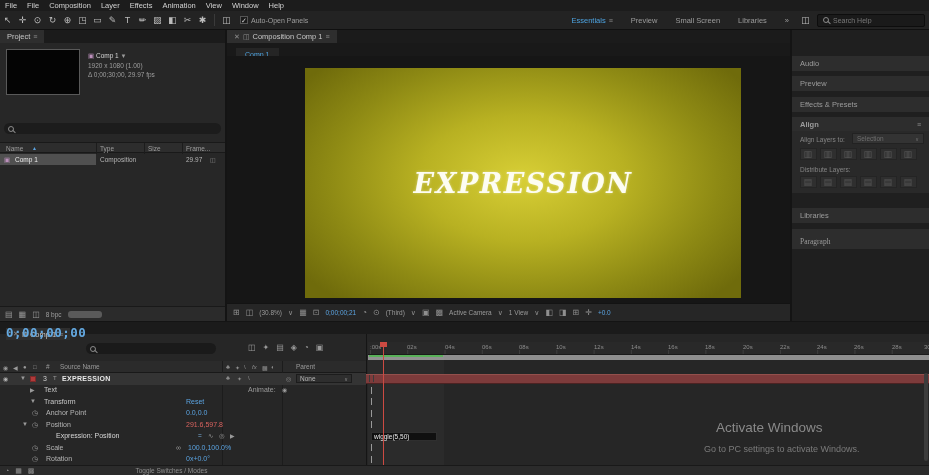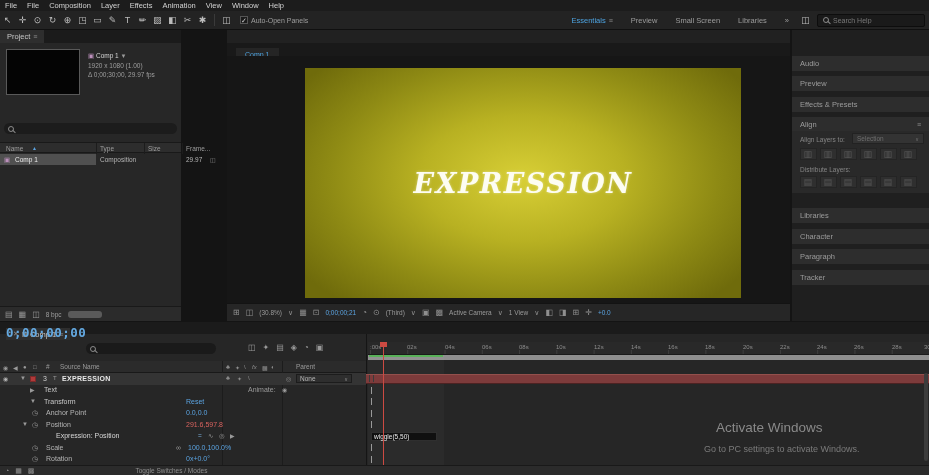--- a/index.html
+++ b/index.html
@@ -16,21 +16,21 @@
   .chk{width:8px;height:8px;background:#1a1a1a;border:1px solid #555;color:#cfcfcf;font-size:7px;line-height:7px;text-align:center;margin:0 3px 0 6px;}
   .ws{padding:0 9px;color:#9c9c9c;display:flex;align-items:center;gap:3px;}
   .ws.active{color:#4da3e0;}
   .searchbox{display:flex;align-items:center;gap:4px;background:#1a1a1a;border:1px solid #0d0d0d;border-radius:2px;height:13px;padding:0 5px;margin:0 4px;}
   .searchbox input{background:transparent;border:none;outline:none;color:#9a9a9a;font-size:7px;width:86px;font-family:"Liberation Sans",sans-serif;}
   .searchbox input::placeholder{color:#7a7a7a;}
   .mag{position:relative;width:6px;height:6px;border:1px solid #8a8a8a;border-radius:50%;flex:none;}
   .mag::after{content:"";position:absolute;width:4px;height:1px;background:#8a8a8a;right:-3px;bottom:-1px;transform:rotate(45deg);}
   
   .panel{position:absolute;top:30px;height:291px;}
-  .p-project{left:0;width:181px;background:#272727;}
+  .p-project{left:0;width:225px;background:#272727;}
   .p-comp{left:227px;width:563px;background:#212121;}
   .p-right{left:792px;width:137px;background:#1f1f1f;}
   .tabbar{position:absolute;left:0;right:0;top:0;height:13px;background:#1b1b1b;display:flex;}
   .ptab{display:inline-flex;align-items:center;gap:3px;height:13px;padding:0 7px;background:#2e2e2e;color:#c6c6c6;font-size:7.5px;}
   .hmb{color:#8f8f8f;font-size:7px;}
   .t7{font-size:7px;color:#9e9e9e;}
   .t65{font-size:6.5px;color:#9e9e9e;}
   .blue{color:#5ba3e0;}
   .red{color:#d9635f;}
   
@@ -180,20 +180,28 @@
     <div class="pbottom">
       <span>▤</span>
       <span>▦</span>
       <span>◫</span>
       <span class="t65">8 bpc</span>
       <span class="pill"></span>
     </div>
   </div>
 
   <div class="panel p-comp">
+    <div class="tabbar">
+      <span class="ptab">
+        <span class="hmb">✕</span>
+        <span class="hmb">◫</span>
+        <span>Composition Comp 1</span>
+        <span class="hmb">≡</span>
+      </span>
+    </div>
     <div class="vtabs">
       <span class="vtab">Comp 1</span>
     </div>
     <div class="viewer">
       <div class="canvas">
         <span class="word">EXPRESSION</span>
       </div>
     </div>
     <div class="cfooter">
       <span class="ic">⊞</span>
@@ -224,21 +232,21 @@
   <div class="panel p-right">
     <div class="sec" style="top:25.5px;">
         <span>Audio</span>
       </div>
     <div class="sec" style="top:66.5px;">
         <span>Effects &amp; Presets</span>
       </div>
     <div class="sec" style="top:46px;">
         <span>Preview</span>
       </div>
-    <div class="sec" style="top:87px;">
+    <div class="sec" style="top:87px;font-weight:bold;">
       <span>Align</span>
       <span class="hmb" style="margin-left:auto;">≡</span>
     </div>
     <div class="alignbody">
       <span class="abs" style="left:8px;top:5px;">Align Layers to:</span>
       <span class="dd">
         <span>Selection</span>
         <span style="margin-left:auto;font-size:5px;">∨</span>
       </span>
       <div class="abs" style="left:6px;top:17px;">
@@ -248,25 +256,22 @@
       <div class="abs" style="left:6px;top:45px;">
         <span class="abtn">▤</span><span class="abtn">▤</span><span class="abtn">▤</span><span class="abtn">▤</span><span class="abtn">▤</span><span class="abtn">▤</span>
       </div>
     </div>
     <div class="sec" style="top:178px;">
         <span>Libraries</span>
       </div>
     <div class="sec" style="top:198.5px;">
         <span>Character</span>
       </div>
-    <div class="sec" style="top:219px;">
+    <div class="sec" style="top:204px;font-family:Liberation Serif, serif;">
         <span>Paragraph</span>
-      </div>
-    <div class="sec" style="top:239.5px;">
-        <span>Tracker</span>
       </div>
   </div>
 
   <div class="timeline">
     <div class="tl-tabbar">
       <span class="ptab" style="height:12px;margin-left:6px;">
         <span class="hmb">✕</span>
         <span style="width:5px;height:5px;background:#6e6e6e;display:inline-block;"></span>
         <span>Comp 1</span>
         <span class="hmb">≡</span>

